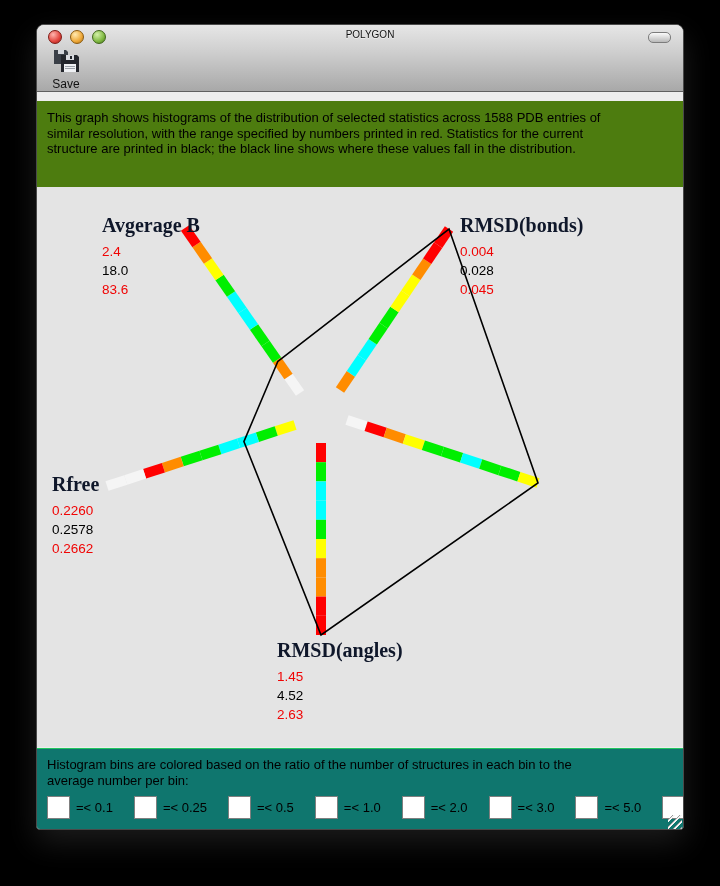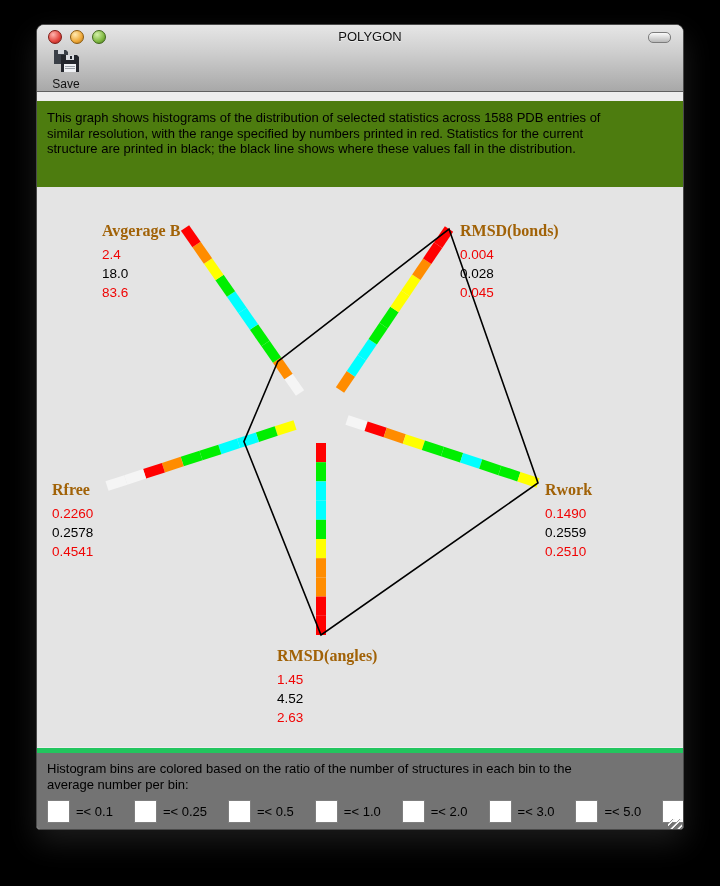--- a/index.html
+++ b/index.html
@@ -4,21 +4,21 @@
 <style>
   html,body{margin:0;padding:0;width:720px;height:886px;background:#000;overflow:hidden;
             font-family:"Liberation Sans",sans-serif;}
   .window{position:absolute;left:36px;top:24px;width:646px;height:804px;background:#ededed;
           border:1px solid #4a4a4a;border-radius:8px 8px 4px 4px;overflow:hidden;
           box-shadow:0 12px 30px rgba(80,80,80,.35);}
   
   .chrome{position:absolute;left:0;top:0;width:100%;height:66px;
           background:linear-gradient(#e6e6e6,#cfcfcf 40%,#a8a8a8);border-bottom:1px solid #5f5f5f;}
   .titlebar{position:relative;height:24px;}
-  .title{position:absolute;left:0;right:0;top:4px;text-align:center;font-size:13px;color:#111;
+  .title{position:absolute;left:0;right:0;top:4px;text-align:center;font-size:10px;color:#111;
          text-shadow:0 1px 0 rgba(255,255,255,.55);margin-left:20px;}
   .lights{position:absolute;left:11px;top:5px;display:flex;gap:8px;}
   .light{width:12px;height:12px;border-radius:50%;}
   .light.red{background:radial-gradient(circle at 35% 30%,#ffb5ae,#e2453e 60%,#9c231c);border:1px solid #7e1a14;}
   .light.yellow{background:radial-gradient(circle at 35% 30%,#ffe9b0,#eea838 60%,#aa6e12);border:1px solid #8a5a0e;}
   .light.green{background:radial-gradient(circle at 35% 30%,#d3f0a8,#7fb841 60%,#47701d;);border:1px solid #3f661a;
                background:radial-gradient(circle at 35% 30%,#d3f0a8,#7fb841 60%,#47701d);}
   .capsule{position:absolute;right:12px;top:7px;width:21px;height:9px;border-radius:5px;
            background:linear-gradient(#fbfbfb,#b9b9b9);border:1px solid #7c7c7c;}
   .toolbar{position:relative;height:42px;}
@@ -35,27 +35,27 @@
             box-shadow:0 1px 1px rgba(0,0,0,.15);}
   .dropdown .dtext{font-size:13px;color:#000;padding-left:10px;}
   .stepper{position:absolute;right:0;top:0;width:20px;height:21px;border-radius:0 3px 3px 0;
            background:linear-gradient(#a8c8f2,#5f8fd8 50%,#3a6cc0);display:flex;flex-direction:column;
            align-items:center;justify-content:center;border-left:1px solid #8e8e8e;}
   .stepper span{color:#fff;font-size:6px;line-height:5px;}
   
   .chart-panel{position:absolute;left:0;top:162px;width:100%;height:560px;background:#e4e4e4;}
   .chart-svg{position:absolute;left:0;top:0;}
   .stat-block{position:absolute;}
-  .axis-title{font-family:"Liberation Serif",serif;font-weight:bold;font-size:16px;color:#a16207;margin-bottom:5px;margin-top:8px;}
+  .axis-title{font-family:"Liberation Serif",serif;font-weight:bold;font-size:20px;color:#0f172a;margin-bottom:5px;}
   .axis-val{font-family:Liberation Sans, sans-serif;font-size:13.5px;line-height:19px;}
   .axis-val.red{color:#f00404;}
   .axis-val.black{color:#000;}
   
-  .bottom-panel{position:absolute;left:0;top:723px;width:100%;height:81px;background:#737373;
-                border-top:5px solid #22c55e;}
+  .bottom-panel{position:absolute;left:0;top:723px;width:100%;height:81px;background:#0f766e;
+                border-top:1px solid #22c55e;}
   .legend-note{margin:8px 10px 0 10px;font-size:13px;line-height:16px;color:#000;white-space:pre-line;}
   .legend-row{display:flex;align-items:center;margin:7px 0 0 10px;gap:11px;}
   .legend-item{display:flex;align-items:center;margin-right:10px;}
   .legend-box{width:15px;height:15px;border:1px solid #7f7f7f;padding:3px;background:#fff;margin-right:6px;}
   .legend-box .swatch{width:100%;height:100%;}
   .legend-label{font-size:13px;color:#000;white-space:nowrap;}
   .resize-grip{position:absolute;right:1px;bottom:1px;width:14px;height:14px;
                background:repeating-linear-gradient(135deg,transparent 0 3px,#9a9a9a 3px 4px,#f5f5f5 4px 5px);}
 </style>
 </head>
@@ -157,37 +157,31 @@
         <div class="axis-val red">2.4</div>
         <div class="axis-val black">18.0</div>
         <div class="axis-val red">83.6</div>
       </div>
       <div class="stat-block" style="left: 423px; top: 27px;">
         <div class="axis-title">RMSD(bonds)</div>
         <div class="axis-val red">0.004</div>
         <div class="axis-val black">0.028</div>
         <div class="axis-val red">0.045</div>
       </div>
-      <div class="stat-block" style="left: 508px; top: 286px;">
-        <div class="axis-title">Rwork</div>
-        <div class="axis-val red">0.1490</div>
-        <div class="axis-val black">0.2559</div>
-        <div class="axis-val red">0.2510</div>
-      </div>
       <div class="stat-block" style="left: 240px; top: 452px;">
         <div class="axis-title">RMSD(angles)</div>
         <div class="axis-val red">1.45</div>
         <div class="axis-val black">4.52</div>
         <div class="axis-val red">2.63</div>
       </div>
       <div class="stat-block" style="left: 15px; top: 286px;">
         <div class="axis-title">Rfree</div>
         <div class="axis-val red">0.2260</div>
         <div class="axis-val black">0.2578</div>
-        <div class="axis-val red">0.4541</div>
+        <div class="axis-val red">0.2662</div>
       </div>
     </div>
 
   <div class="bottom-panel">
     <div class="legend-note">Histogram bins are colored based on the ratio of the number of structures in each bin to the
 average number per bin:</div>
     <div class="legend-row" id="legend-row">
         <span class="legend-item">
           <span class="legend-box"><span class="swatch" style="background: rgb(245, 245, 245);"></span></span>
           <span class="legend-label">=&lt; 0.1</span>

